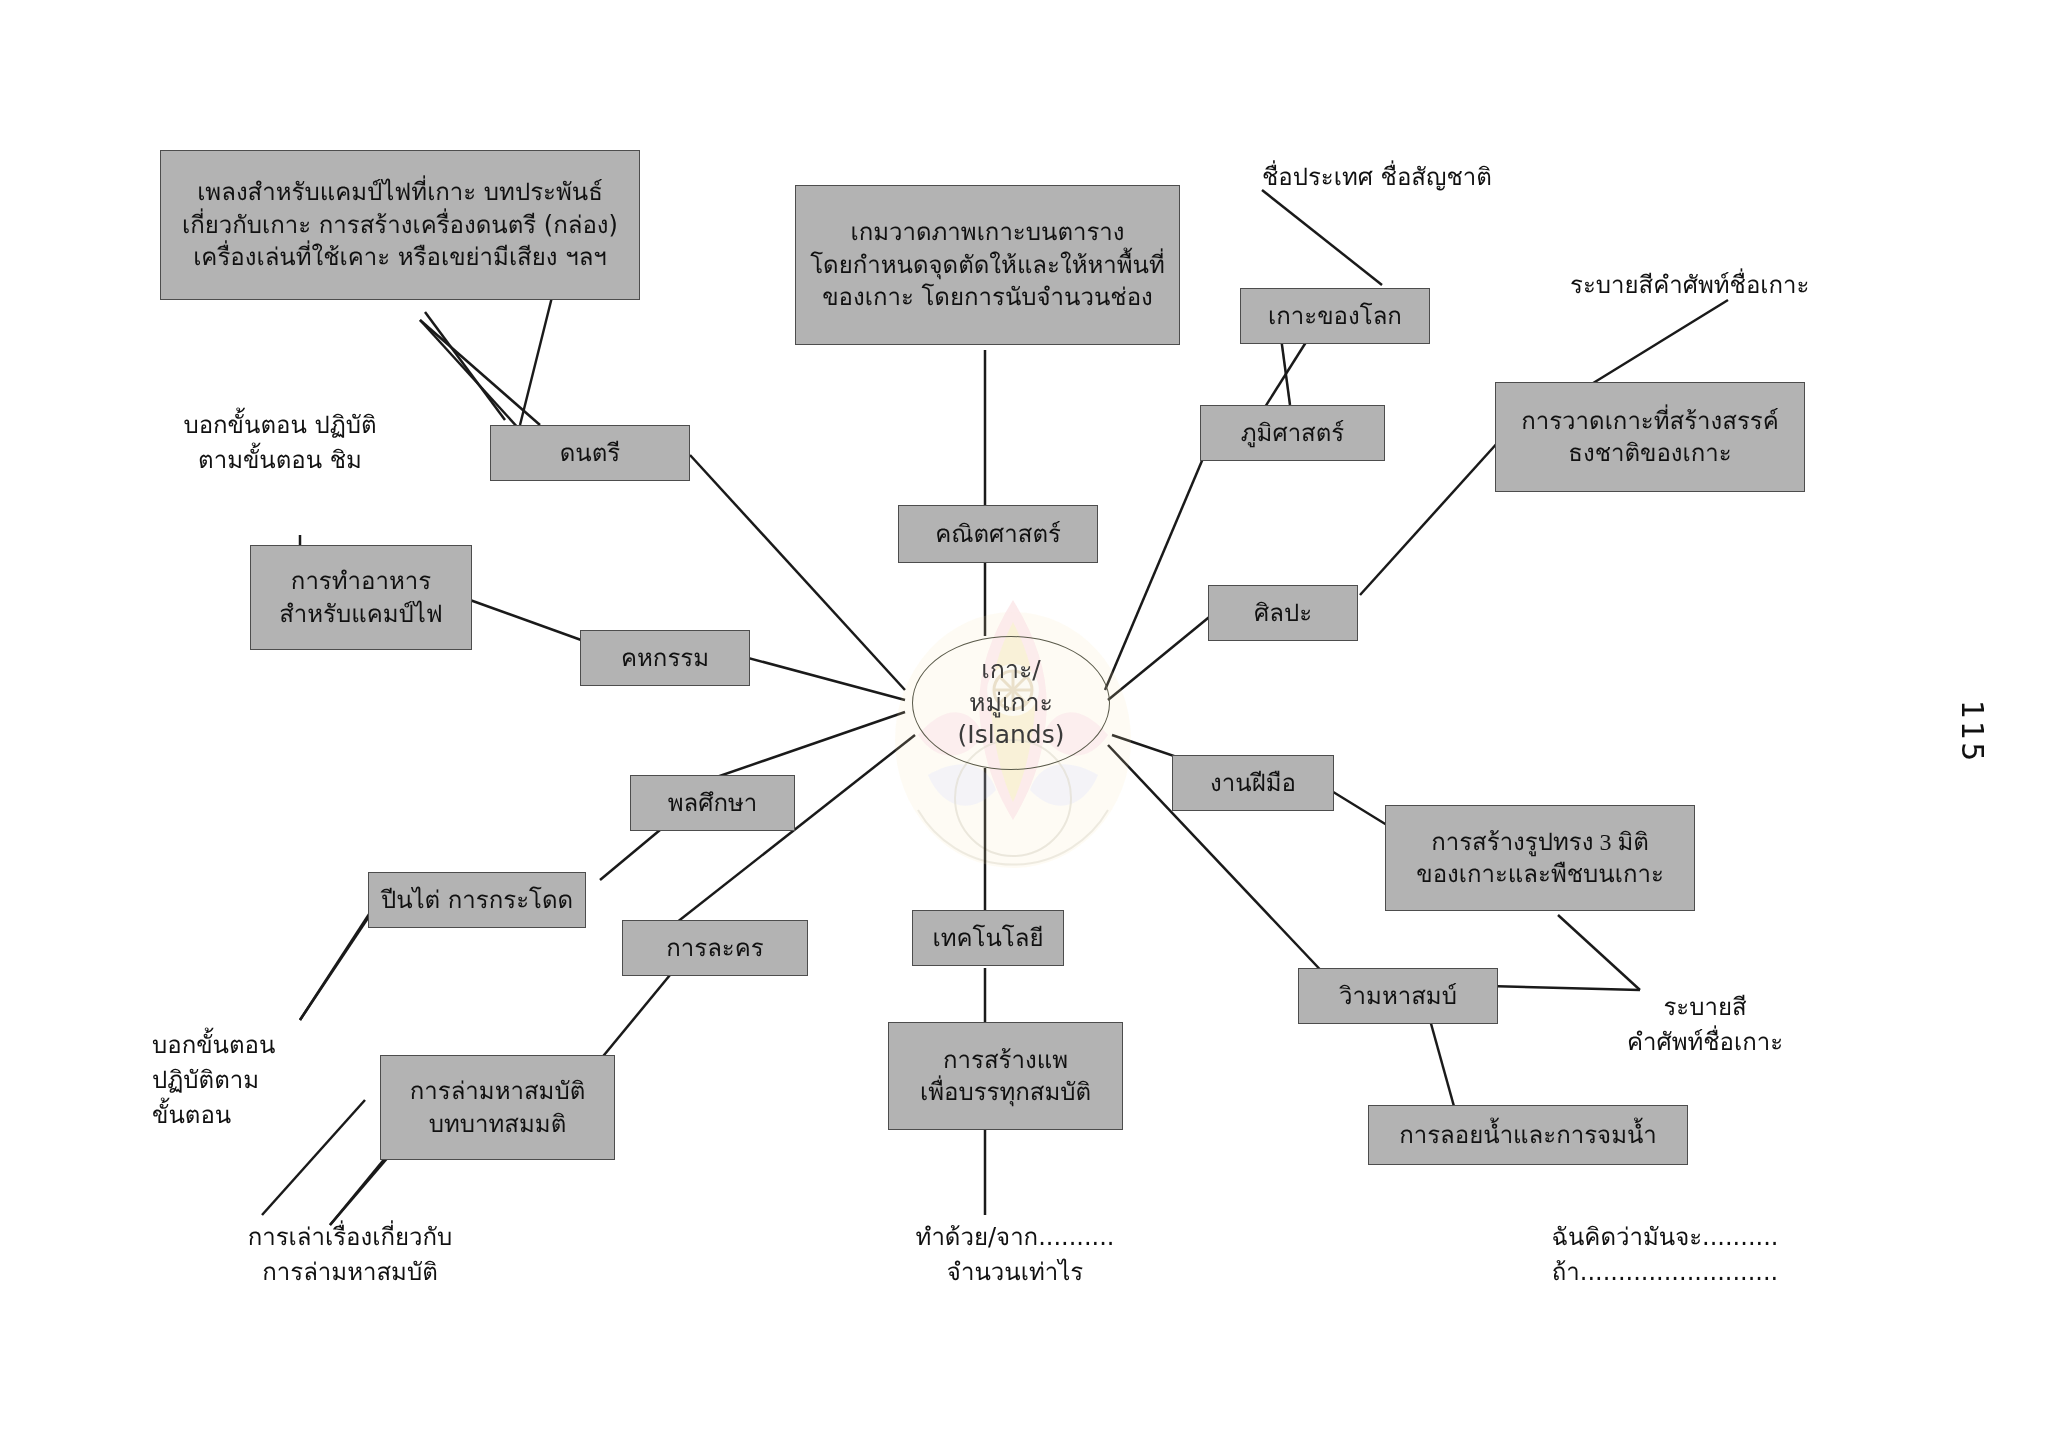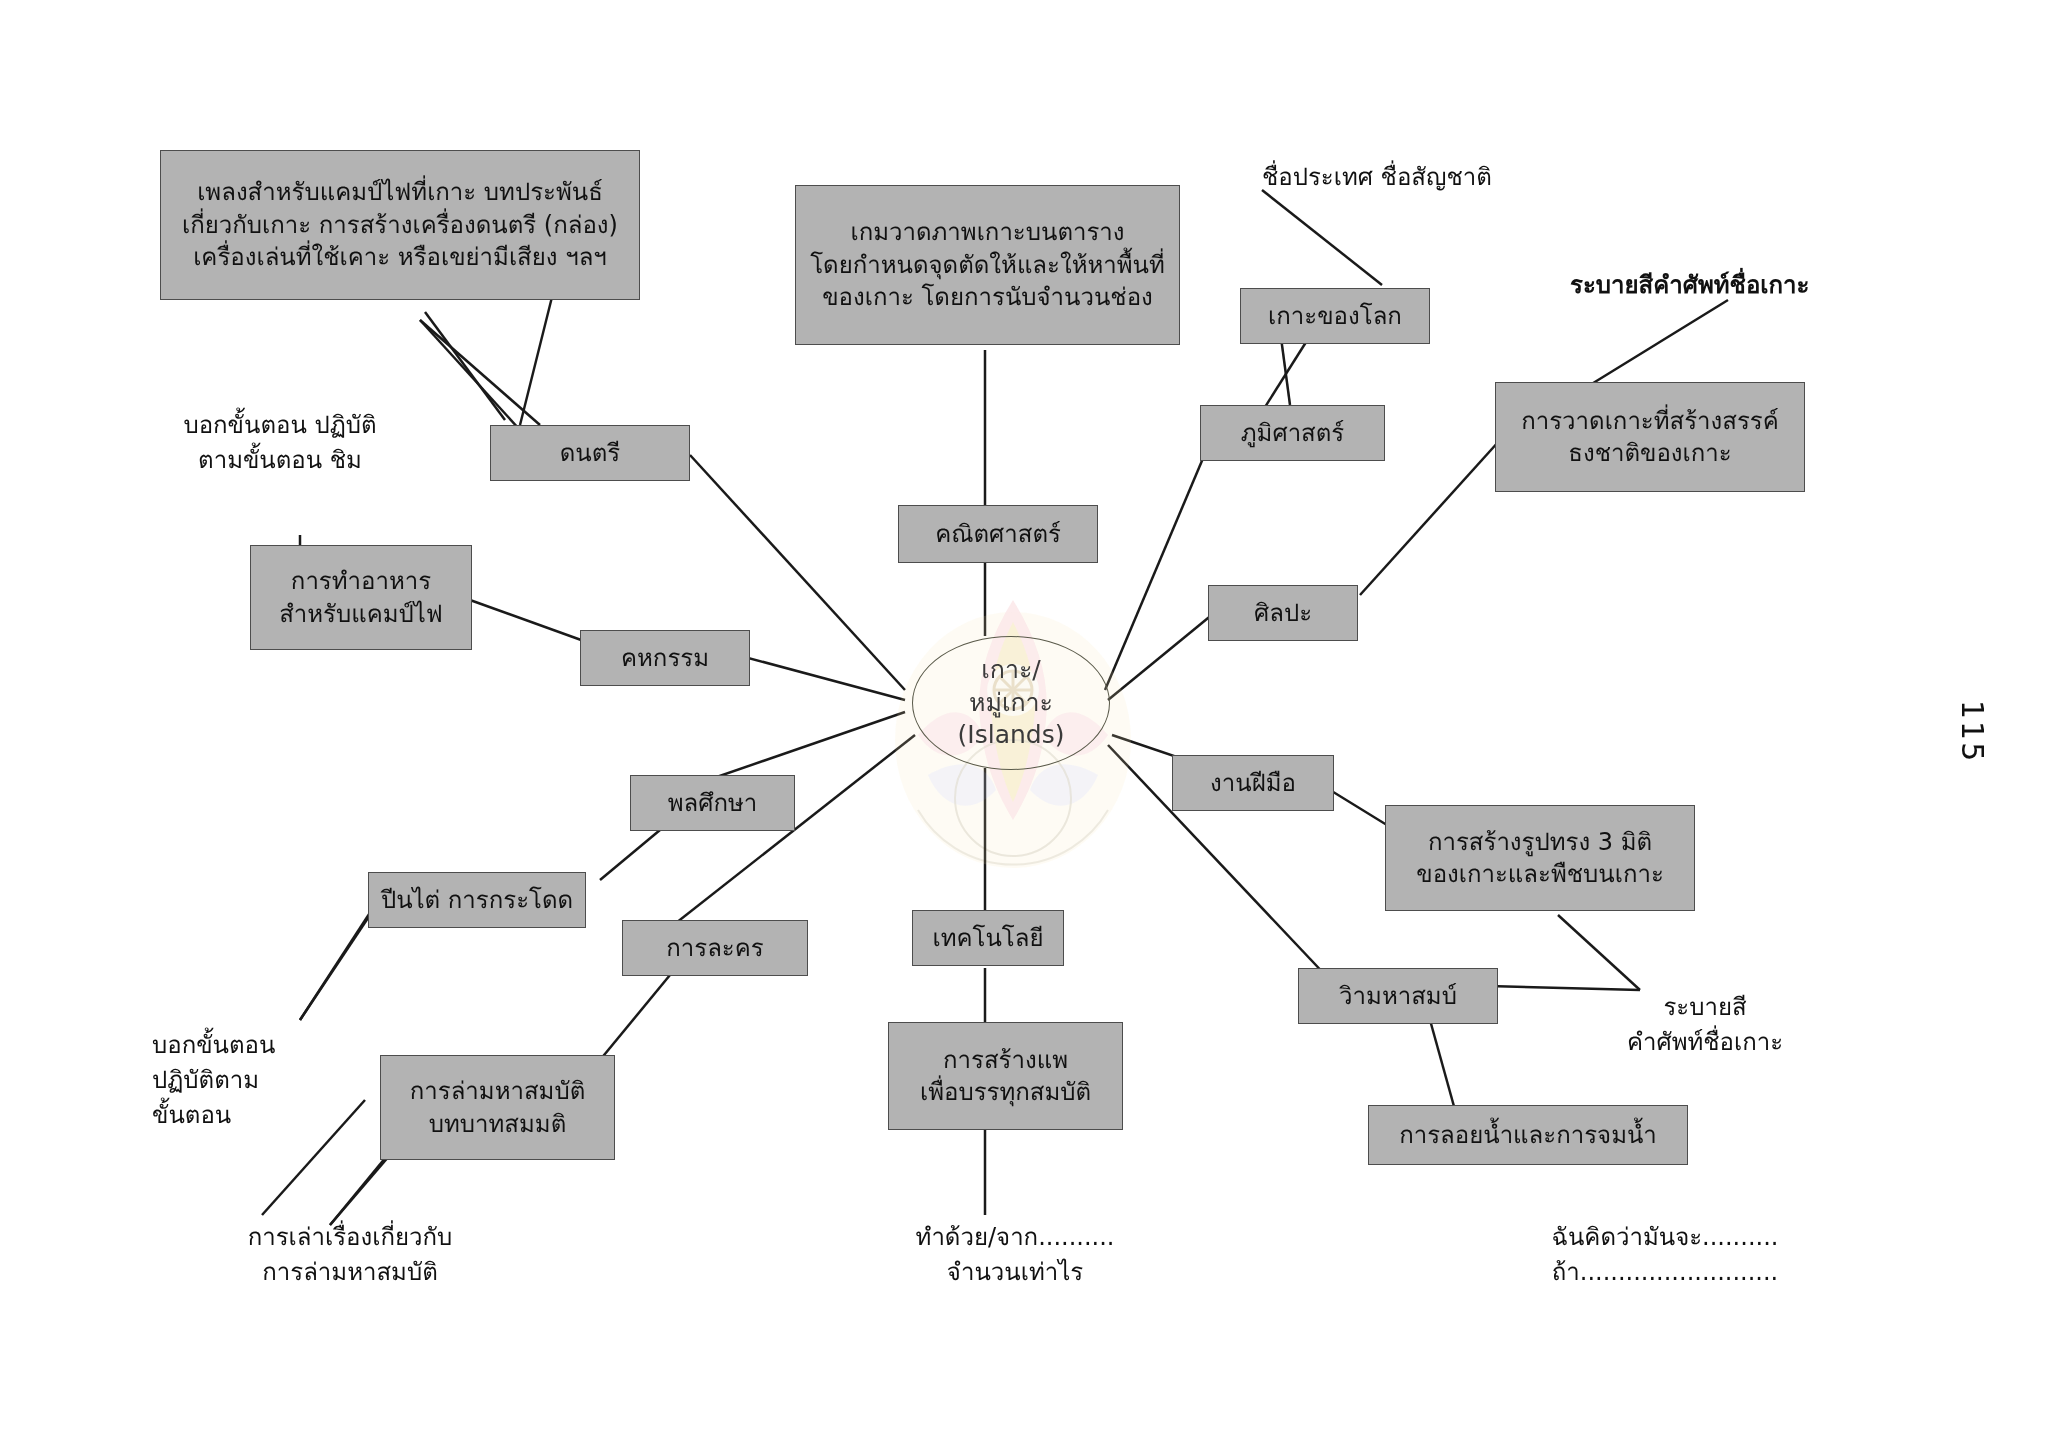--- a/index.html
+++ b/index.html
@@ -202,42 +202,42 @@
 
   <div class="node" style="left:250px; top:545px; width:222px; height:105px;">การทำอาหาร
 สำหรับแคมป์ไฟ</div>
 
   <div class="node" style="left:580px; top:630px; width:170px; height:56px;">คหกรรม</div>
 
   <div class="node" style="left:630px; top:775px; width:165px; height:56px;">พลศึกษา</div>
 
   <div class="node" style="left:1172px; top:755px; width:162px; height:56px;">งานฝีมือ</div>
 
-  <div class="node" style="left:1385px; top:805px; width:310px; height:106px;">การสร้างรูปทรง 3 มิติ
+  <div class="node" style="left:1385px; top:805px; width:310px; height:106px;font-family:Liberation Serif, serif;">การสร้างรูปทรง 3 มิติ
 ของเกาะและพืชบนเกาะ</div>
 
   <div class="node" style="left:368px; top:872px; width:218px; height:56px;">ปีนไต่ การกระโดด</div>
 
   <div class="node" style="left:622px; top:920px; width:186px; height:56px;">การละคร</div>
 
   <div class="node" style="left:912px; top:910px; width:152px; height:56px;">เทคโนโลยี</div>
 
   <div class="node" style="left:1298px; top:968px; width:200px; height:56px;">วิามหาสมบ์</div>
 
   <div class="node" style="left:380px; top:1055px; width:235px; height:105px;">การล่ามหาสมบัติ
 บทบาทสมมติ</div>
 
   <div class="node" style="left:888px; top:1022px; width:235px; height:108px;">การสร้างแพ
 เพื่อบรรทุกสมบัติ</div>
 
   <div class="node" style="left:1368px; top:1105px; width:320px; height:60px;">การลอยน้ำและการจมน้ำ</div>
 
   <div class="plain" style="left:1262px; top:160px; text-align:left;">ชื่อประเทศ ชื่อสัญชาติ</div>
 
-  <div class="plain" style="left:1570px; top:268px; text-align:left;font-weight:bold;">ระบายสีคำศัพท์ชื่อเกาะ</div>
+  <div class="plain" style="left:1570px; top:268px; text-align:left;">ระบายสีคำศัพท์ชื่อเกาะ</div>
 
   <div class="plain" style="left:155px; top:408px; text-align:center; width:250px;">บอกขั้นตอน ปฏิบัติ
 ตามขั้นตอน ชิม</div>
 
   <div class="plain" style="left:1590px; top:990px; text-align:center; width:230px;">ระบายสี
 คำศัพท์ชื่อเกาะ</div>
 
   <div class="plain" style="left:152px; top:1028px; text-align:left; width:210px;">บอกขั้นตอน
 ปฏิบัติตาม
 ขั้นตอน</div>

